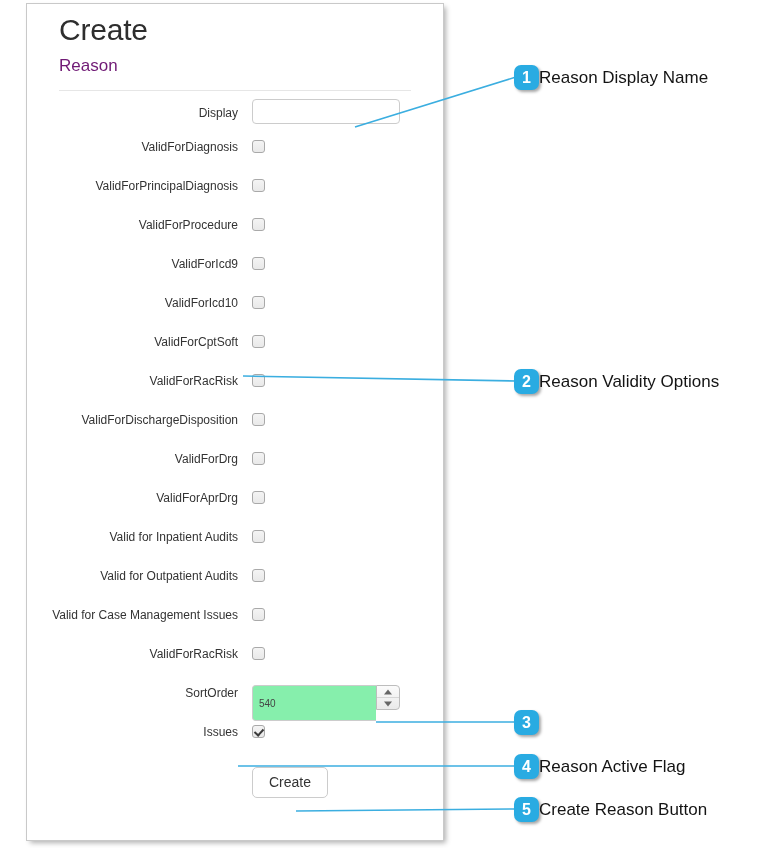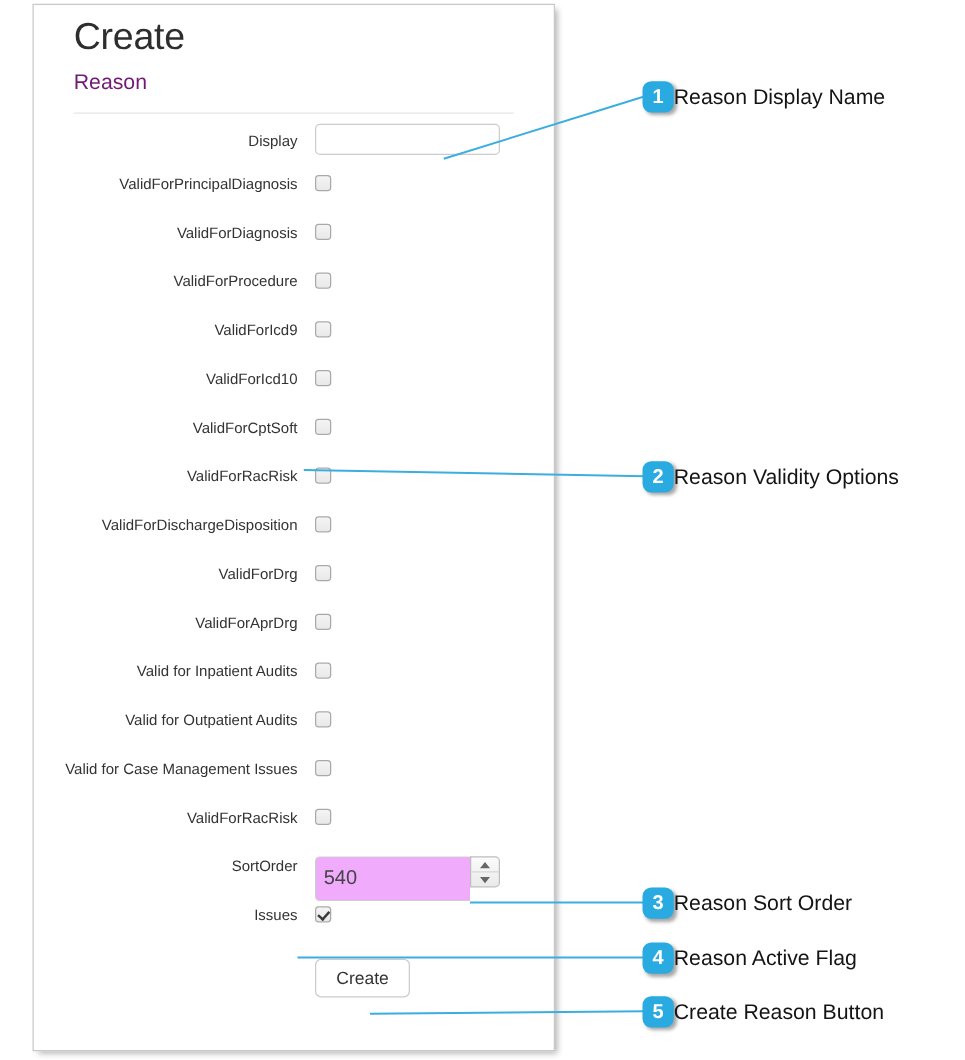--- a/index.html
+++ b/index.html
@@ -130,23 +130,23 @@
     align-items: stretch;
     height: 25px;
   }
   .spinner-wrap input {
     width: 124px;
     height: 25px;
     box-sizing: border-box;
     border: 1px solid #cccccc;
     border-right: none;
     border-radius: 4px 0 0 4px;
-    background: #f0abfc;
+    background: #86efac;
     font-family: "Liberation Sans", sans-serif;
-    font-size: 16px;
+    font-size: 10px;
     color: #444444;
     padding: 17px 6px;
     outline: none;
   }
   .spin-btns {
     width: 24px;
     border: 1px solid #bdbdbd;
     border-radius: 0 4px 4px 0;
     background: linear-gradient(#fbfbfb, #eaeaea);
     display: flex;
@@ -240,25 +240,25 @@
 
       <div class="form-row row-display">
         <div class="lbl">Display</div>
         <div class="fld">
           <input class="text-input" type="text" placeholder="" style="">
         </div>
       </div>
 
       <div id="cbx-rows">
           <div class="form-row">
+            <div class="lbl">ValidForDiagnosis</div>
+            <div class="fld"><span class="cbx"></span></div>
+          </div>
+          <div class="form-row">
             <div class="lbl">ValidForPrincipalDiagnosis</div>
-            <div class="fld"><span class="cbx"></span></div>
-          </div>
-          <div class="form-row">
-            <div class="lbl">ValidForDiagnosis</div>
             <div class="fld"><span class="cbx"></span></div>
           </div>
           <div class="form-row">
             <div class="lbl">ValidForProcedure</div>
             <div class="fld"><span class="cbx"></span></div>
           </div>
           <div class="form-row">
             <div class="lbl">ValidForIcd9</div>
             <div class="fld"><span class="cbx"></span></div>
           </div>
@@ -348,21 +348,20 @@
       <div class="callout" style="top: 65px; left: 514px;">
         <span class="badge">1</span>
         <span class="ctext">Reason Display Name</span>
       </div>
       <div class="callout" style="top: 369px; left: 514px;">
         <span class="badge">2</span>
         <span class="ctext">Reason Validity Options</span>
       </div>
       <div class="callout" style="top: 710px; left: 514px;">
         <span class="badge">3</span>
-        <span class="ctext">Reason Sort Order</span>
       </div>
       <div class="callout" style="top: 754px; left: 514px;">
         <span class="badge">4</span>
         <span class="ctext">Reason Active Flag</span>
       </div>
       <div class="callout" style="top: 797px; left: 514px;">
         <span class="badge">5</span>
         <span class="ctext">Create Reason Button</span>
       </div>
     </div>

